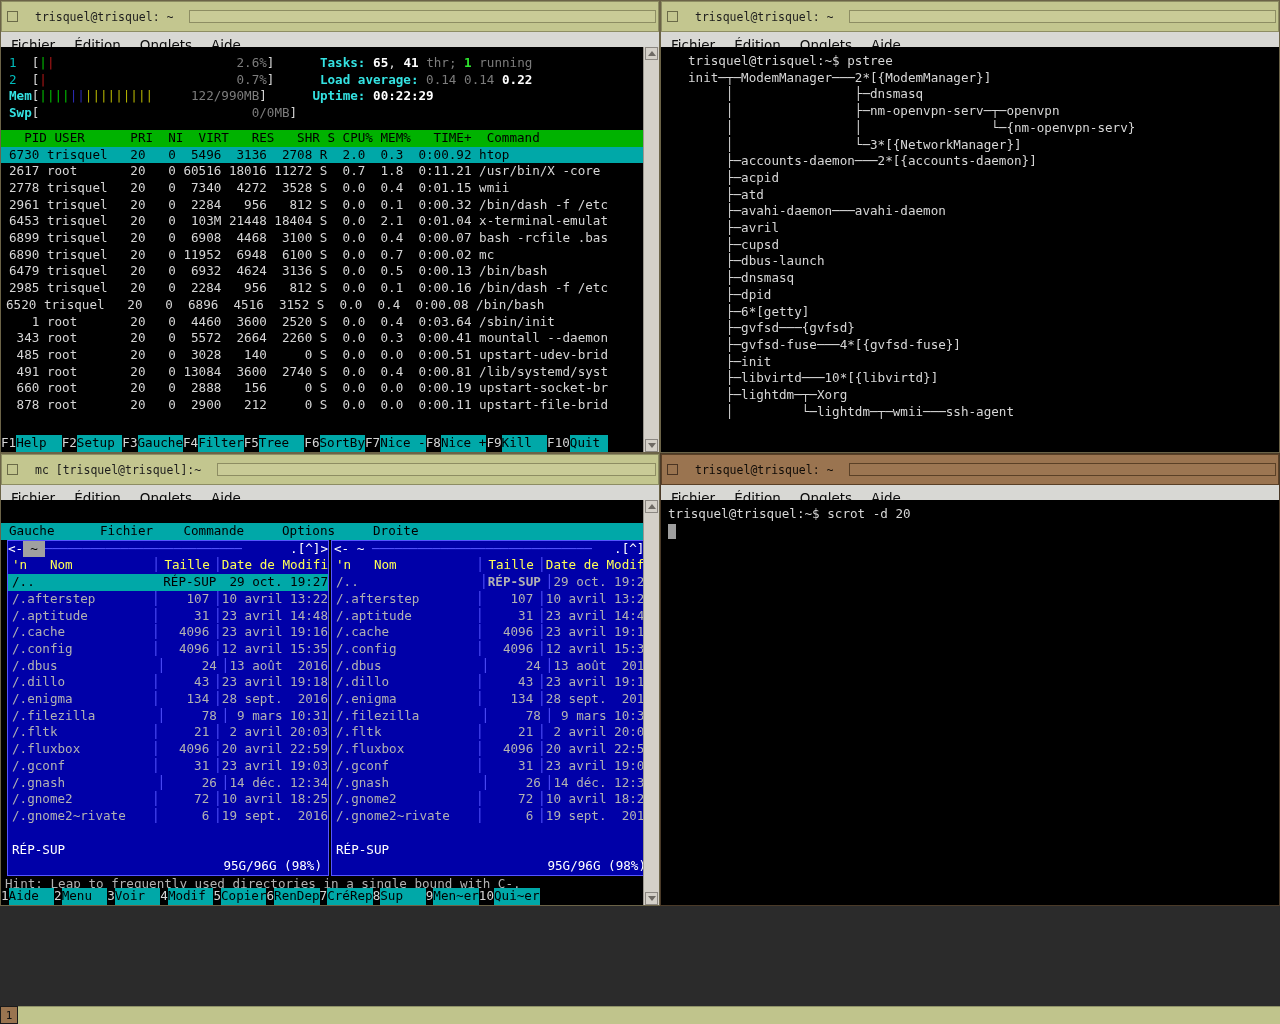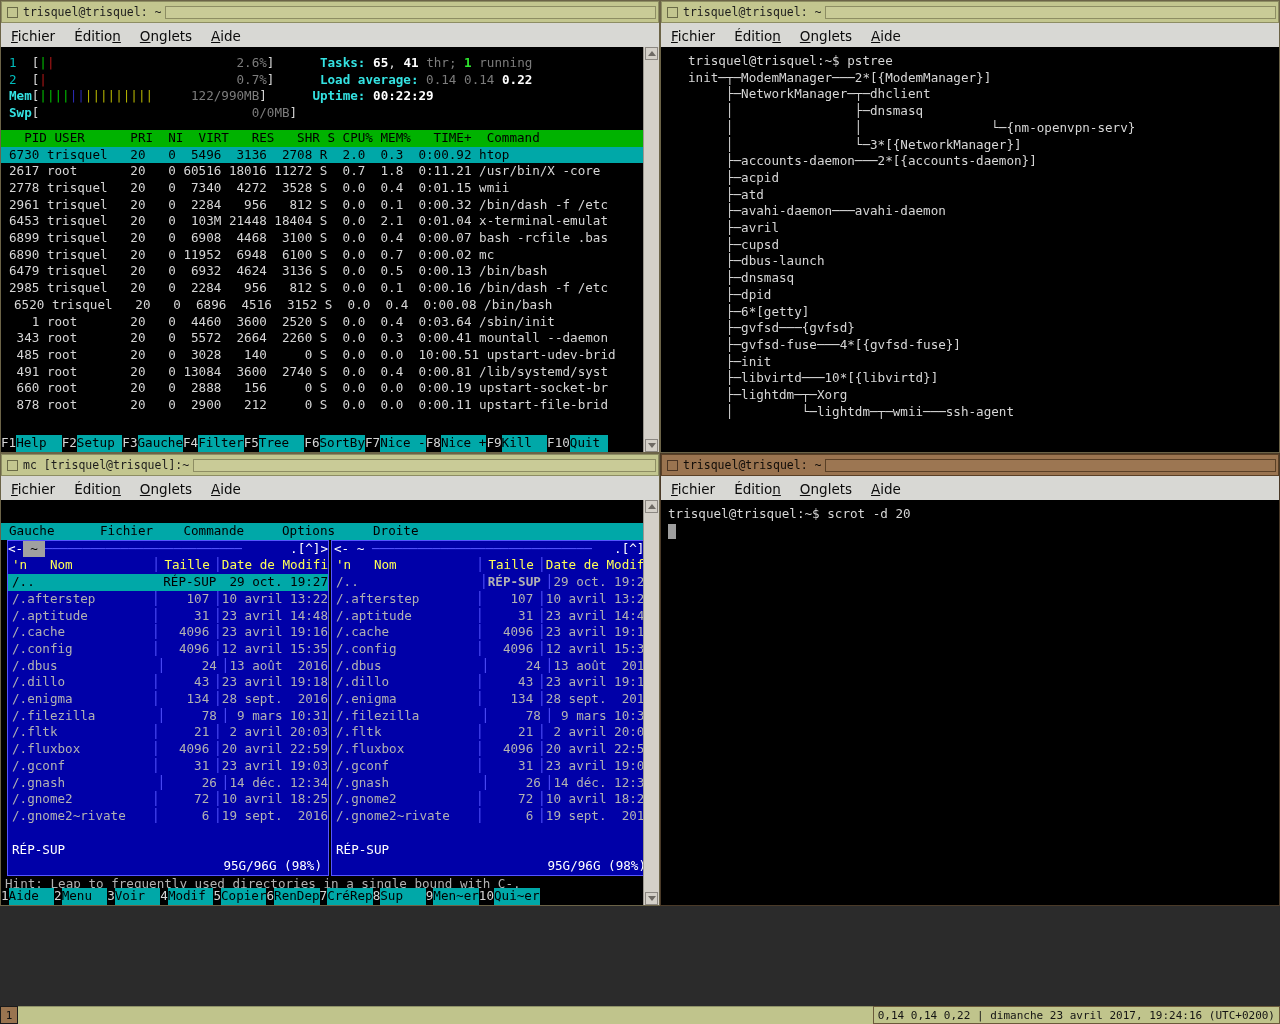--- a/index.html
+++ b/index.html
@@ -6,21 +6,21 @@
   body{
     width:1280px;height:1024px;overflow:hidden;
     font-family:"DejaVu Sans Mono","Liberation Mono",monospace;
     position:relative;
   }
   
   .win{position:absolute;box-sizing:border-box;background:#d9d9d6;}
   .frame-active{border:1px solid #6b6347;background:#bfc08a;}
   .frame-inactive{border:1px solid #4a3a28;background:#8c6a4a;}
 
-  .titlebar{height:22px;display:flex;align-items:center;padding:0 2px;box-sizing:border-box;}
+  .titlebar{height:31px;display:flex;align-items:center;padding:0 2px;box-sizing:border-box;gap:12px;}
   .titlebar.active{background:#c3c68f;border:1px solid #8d8d63;}
   .titlebar.inactive{background:#9a7450;border:1px solid #5a4026;}
   .tb-box{width:11px;height:11px;border:1px solid #6a6a48;margin:0 5px 0 3px;background:transparent;box-sizing:border-box;}
   .titlebar.inactive .tb-box{border-color:#4a3423;}
   .tb-text{font-size:11.5px;color:#1d1d1d;white-space:nowrap;letter-spacing:0px;}
   .titlebar.inactive .tb-text{color:#100c08;}
   .tb-fill{flex:1;height:13px;margin-left:4px;background:#c9cb97;border:1px solid #8d8d63;box-sizing:border-box;}
   .titlebar.inactive .tb-fill{background:#9c7652;border-color:#5a4026;}
 
   .menubar{height:26px;background:#d8d8d4;border-bottom:1px solid #a9a9a5;
@@ -99,24 +99,24 @@
         <div>
           <div class="termtext selrow" style="padding-left:8px;">6730 trisquel   20   0  5496  3136  2708 R  2.0  0.3  0:00.92 htop</div>
           <div class="termtext c-white" style="padding-left:8px;">2617 root       20   0 60516 18016 11272 S  0.7  1.8  0:11.21 /usr/bin/X -core</div>
           <div class="termtext c-white" style="padding-left:8px;">2778 trisquel   20   0  7340  4272  3528 S  0.0  0.4  0:01.15 wmii</div>
           <div class="termtext c-white" style="padding-left:8px;">2961 trisquel   20   0  2284   956   812 S  0.0  0.1  0:00.32 /bin/dash -f /etc</div>
           <div class="termtext c-white" style="padding-left:8px;">6453 trisquel   20   0  103M 21448 18404 S  0.0  2.1  0:01.04 x-terminal-emulat</div>
           <div class="termtext c-white" style="padding-left:8px;">6899 trisquel   20   0  6908  4468  3100 S  0.0  0.4  0:00.07 bash -rcfile .bas</div>
           <div class="termtext c-white" style="padding-left:8px;">6890 trisquel   20   0 11952  6948  6100 S  0.0  0.7  0:00.02 mc</div>
           <div class="termtext c-white" style="padding-left:8px;">6479 trisquel   20   0  6932  4624  3136 S  0.0  0.5  0:00.13 /bin/bash</div>
           <div class="termtext c-white" style="padding-left:8px;">2985 trisquel   20   0  2284   956   812 S  0.0  0.1  0:00.16 /bin/dash -f /etc</div>
-          <div class="termtext c-white" style="padding-left:13px;">6520 trisquel   20   0  6896  4516  3152 S  0.0  0.4  0:00.08 /bin/bash</div>
+          <div class="termtext c-white" style="padding-left:5px;">6520 trisquel   20   0  6896  4516  3152 S  0.0  0.4  0:00.08 /bin/bash</div>
           <div class="termtext c-white" style="padding-left:8px;">   1 root       20   0  4460  3600  2520 S  0.0  0.4  0:03.64 /sbin/init</div>
           <div class="termtext c-white" style="padding-left:8px;"> 343 root       20   0  5572  2664  2260 S  0.0  0.3  0:00.41 mountall --daemon</div>
-          <div class="termtext c-white" style="padding-left:8px;"> 485 root       20   0  3028   140     0 S  0.0  0.0  10:00.51 upstart-udev-brid</div>
+          <div class="termtext c-white" style="padding-left:8px;"> 485 root       20   0  3028   140     0 S  0.0  0.0  0:00.51 upstart-udev-brid</div>
           <div class="termtext c-white" style="padding-left:8px;"> 491 root       20   0 13084  3600  2740 S  0.0  0.4  0:00.81 /lib/systemd/syst</div>
           <div class="termtext c-white" style="padding-left:8px;"> 660 root       20   0  2888   156     0 S  0.0  0.0  0:00.19 upstart-socket-br</div>
           <div class="termtext c-white" style="padding-left:8px;"> 878 root       20   0  2900   212     0 S  0.0  0.0  0:00.11 upstart-file-brid</div>
         </div>
         <div style="position:absolute;left:0;bottom:0;display:flex;">
           <span class="termtext fkey">F1</span>
             <span class="termtext flab">Help  </span>
             <span class="termtext fkey">F2</span>
             <span class="termtext flab">Setup </span>
             <span class="termtext fkey">F3</span>
@@ -154,22 +154,22 @@
       <span><u>F</u>ichier</span>
       <span>Éditio<u>n</u></span>
       <span><u>O</u>nglets</span>
       <span><u>A</u>ide</span>
     </div>
     <div class="termwrap" style="top:46px;">
       <div class="term" style="padding:6px 0 0 7px;margin-left:20px;">
         <div class="termtext c-white">trisquel@trisquel:~$ pstree</div>
         <div>
           <div class="termtext c-white">init─┬─ModemManager───2*[{ModemManager}]</div>
-          <div class="termtext c-white">     ├─NetworkManager─┬─dhclient</div>
           <div class="termtext c-white">     │                ├─dnsmasq</div>
+          <div class="termtext c-white">     │                ├─nm-openvpn-serv─┬─openvpn</div>
           <div class="termtext c-white">     │                │                 └─{nm-openvpn-serv}</div>
           <div class="termtext c-white">     │                └─3*[{NetworkManager}]</div>
           <div class="termtext c-white">     ├─accounts-daemon───2*[{accounts-daemon}]</div>
           <div class="termtext c-white">     ├─acpid</div>
           <div class="termtext c-white">     ├─atd</div>
           <div class="termtext c-white">     ├─avahi-daemon───avahi-daemon</div>
           <div class="termtext c-white">     ├─avril</div>
           <div class="termtext c-white">     ├─cupsd</div>
           <div class="termtext c-white">     ├─dbus-launch</div>
           <div class="termtext c-white">     ├─dnsmasq</div>
@@ -314,14 +314,13 @@
         <div style="width:8px;height:15px;background:#9e9e9e;margin-top:1px;"></div>
       </div>
     </div>
   </div>
 
 </div>
 
 <div id="taskbar">
   <div class="tb-tag">1</div>
   <div class="tb-space"></div>
-  <div class="tb-status">0,14 0,14 0,22 | dimanche 23 avril 2017, 19:24:16 (UTC+0200)</div>
 </div>
 
 </body></html>

